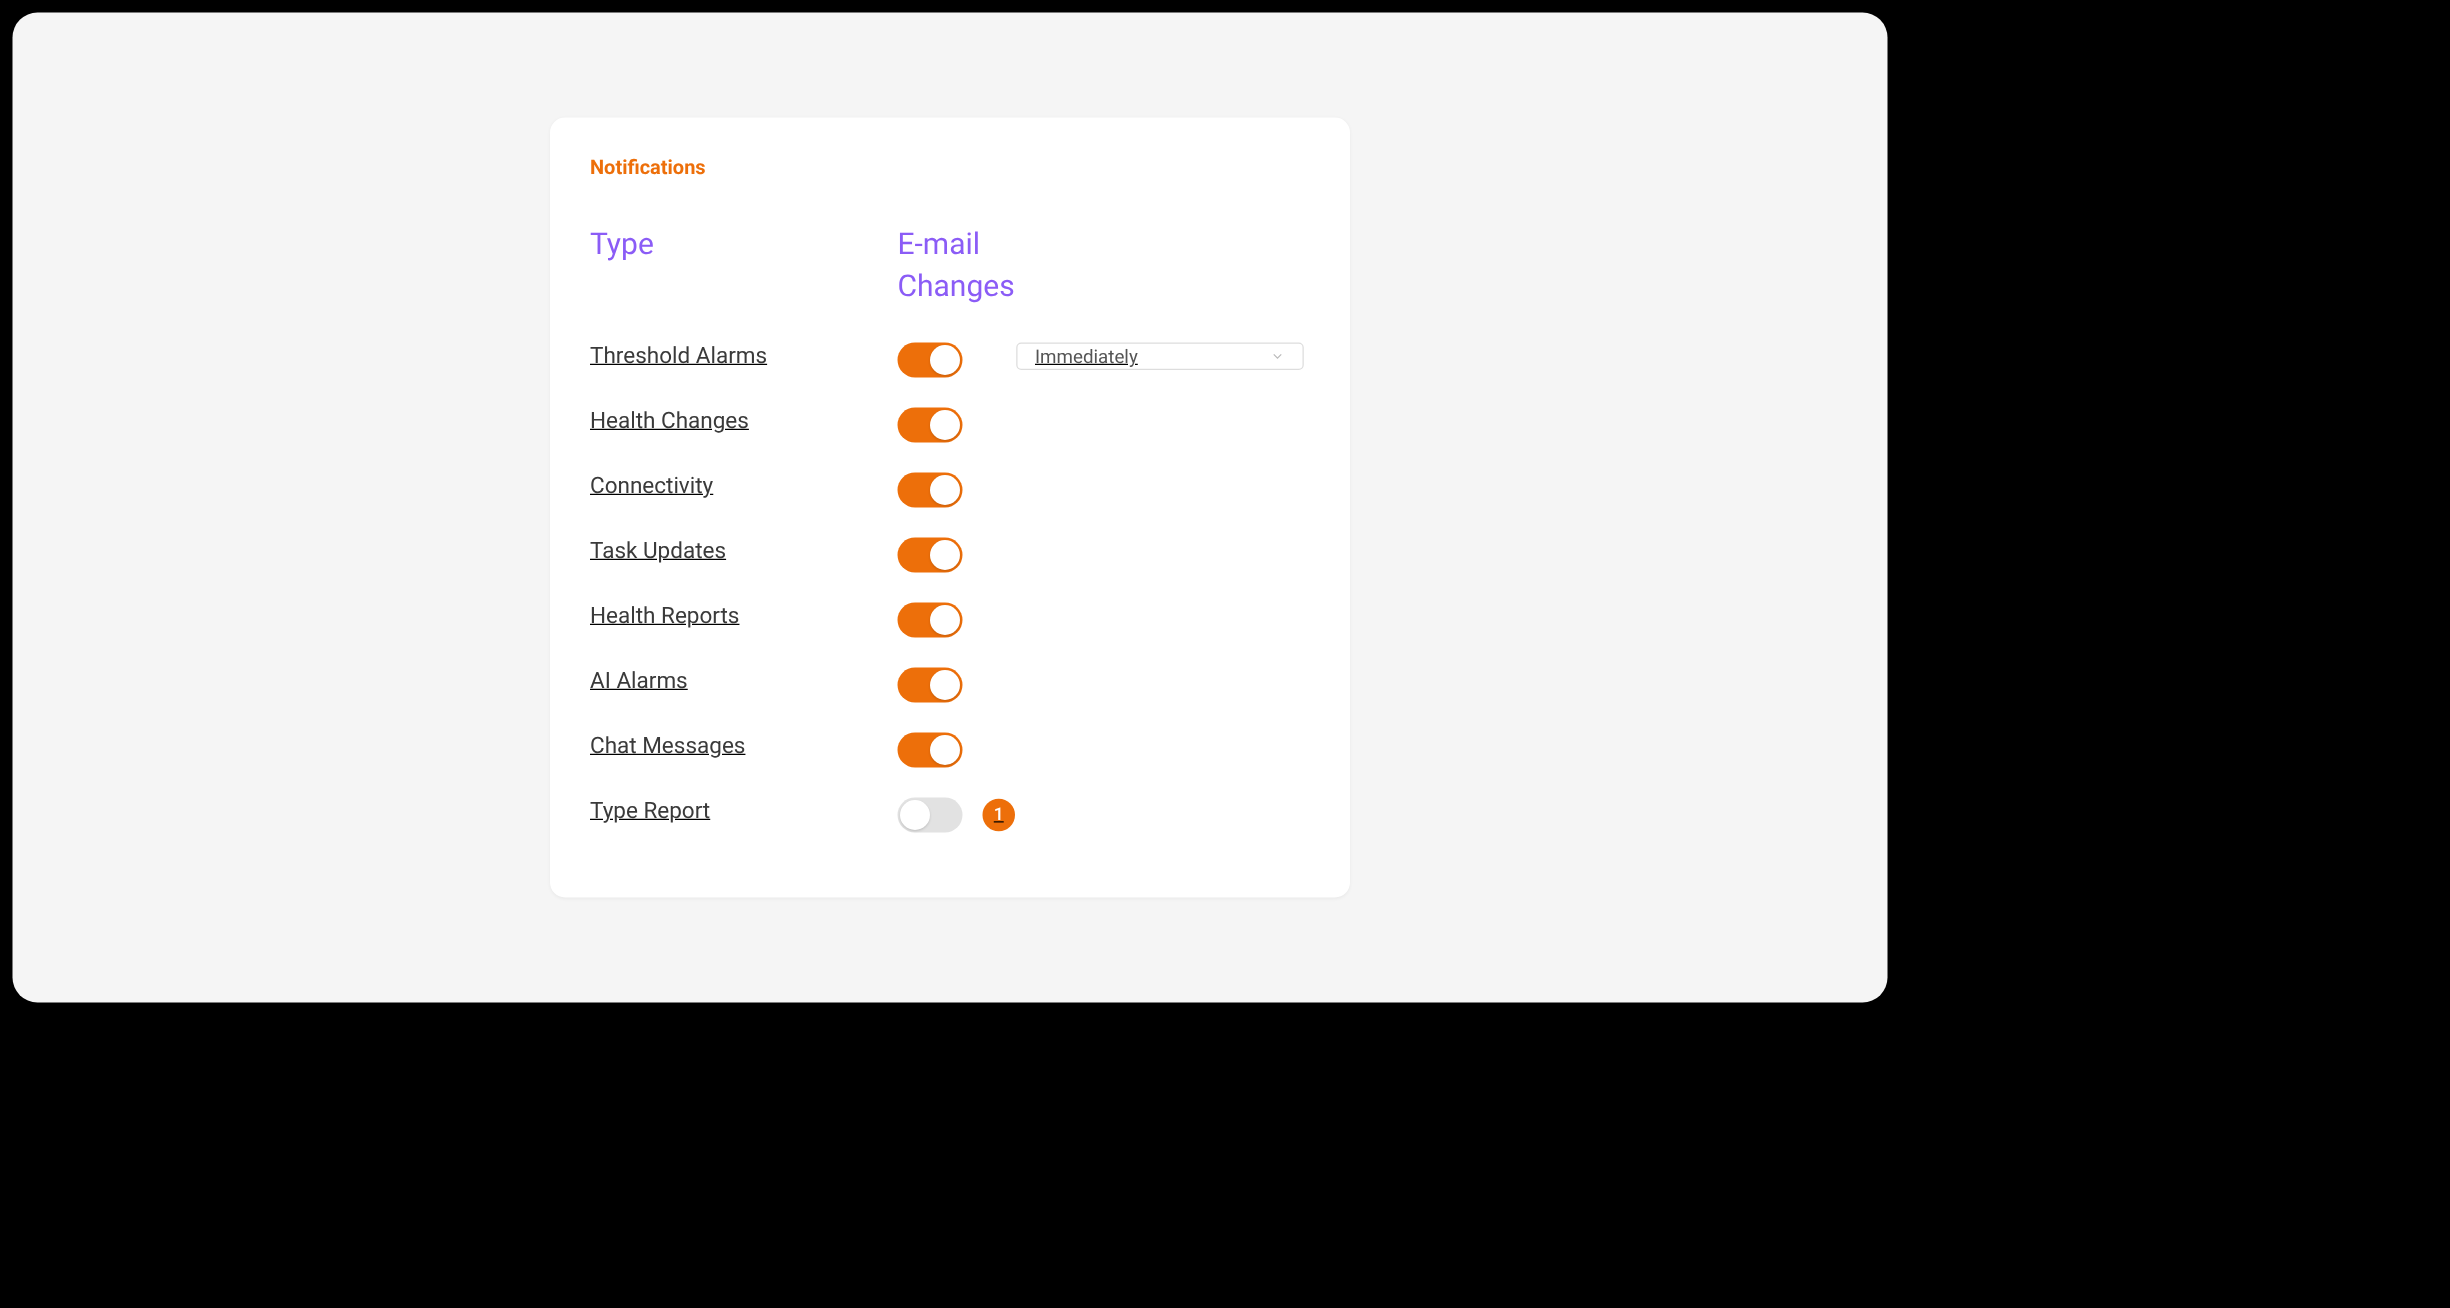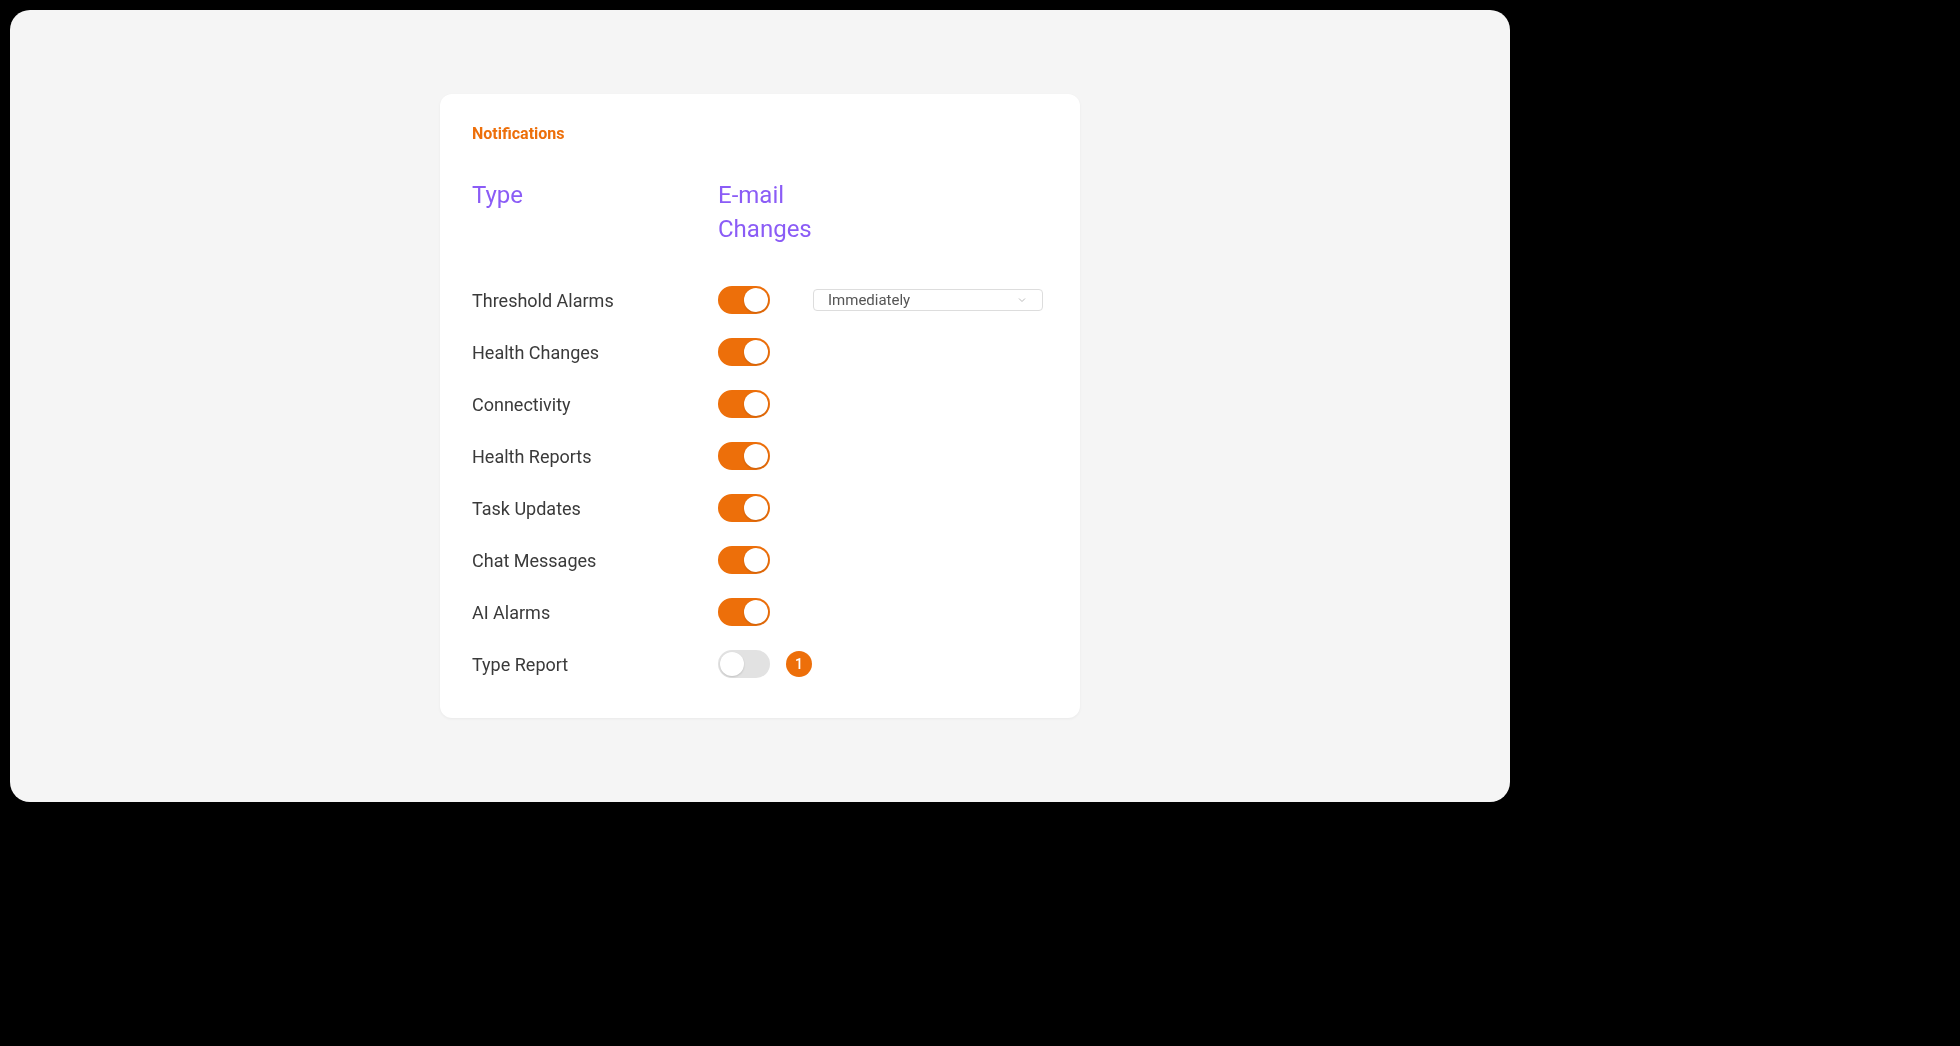--- a/index.html
+++ b/index.html
@@ -54,22 +54,23 @@
       flex: 1;
     }
     .header-label {
       color: #8b5cf6;
       font-size: 24px;
       font-weight: 400;
       line-height: 1.4;
     }
     .row {
       display: flex;
-      align-items: center;
+      align-items: flex-start;
       height: 52px;
+      text-decoration: underline;
     }
     .row-label {
       color: #3a3a3a;
       font-size: 18px;
       font-weight: 400;
     }
     .toggle {
       position: relative;
       width: 52px;
       height: 28px;
@@ -188,57 +189,57 @@
       <div class="col-email">
         <div class="toggle on">
           <div class="toggle-knob"></div>
         </div>
       </div>
       <div class="col-extra"></div>
     </div>
 
     <div class="row">
       <div class="col-type">
+        <span class="row-label">Task Updates</span>
+      </div>
+      <div class="col-email">
+        <div class="toggle on">
+          <div class="toggle-knob"></div>
+        </div>
+      </div>
+      <div class="col-extra"></div>
+    </div>
+
+    <div class="row">
+      <div class="col-type">
         <span class="row-label">Health Reports</span>
       </div>
       <div class="col-email">
         <div class="toggle on">
           <div class="toggle-knob"></div>
         </div>
       </div>
       <div class="col-extra"></div>
     </div>
 
     <div class="row">
       <div class="col-type">
-        <span class="row-label">Task Updates</span>
+        <span class="row-label">AI Alarms</span>
       </div>
       <div class="col-email">
         <div class="toggle on">
           <div class="toggle-knob"></div>
         </div>
       </div>
       <div class="col-extra"></div>
     </div>
 
     <div class="row">
       <div class="col-type">
         <span class="row-label">Chat Messages</span>
-      </div>
-      <div class="col-email">
-        <div class="toggle on">
-          <div class="toggle-knob"></div>
-        </div>
-      </div>
-      <div class="col-extra"></div>
-    </div>
-
-    <div class="row">
-      <div class="col-type">
-        <span class="row-label">AI Alarms</span>
       </div>
       <div class="col-email">
         <div class="toggle on">
           <div class="toggle-knob"></div>
         </div>
       </div>
       <div class="col-extra"></div>
     </div>
 
     <div class="row">

